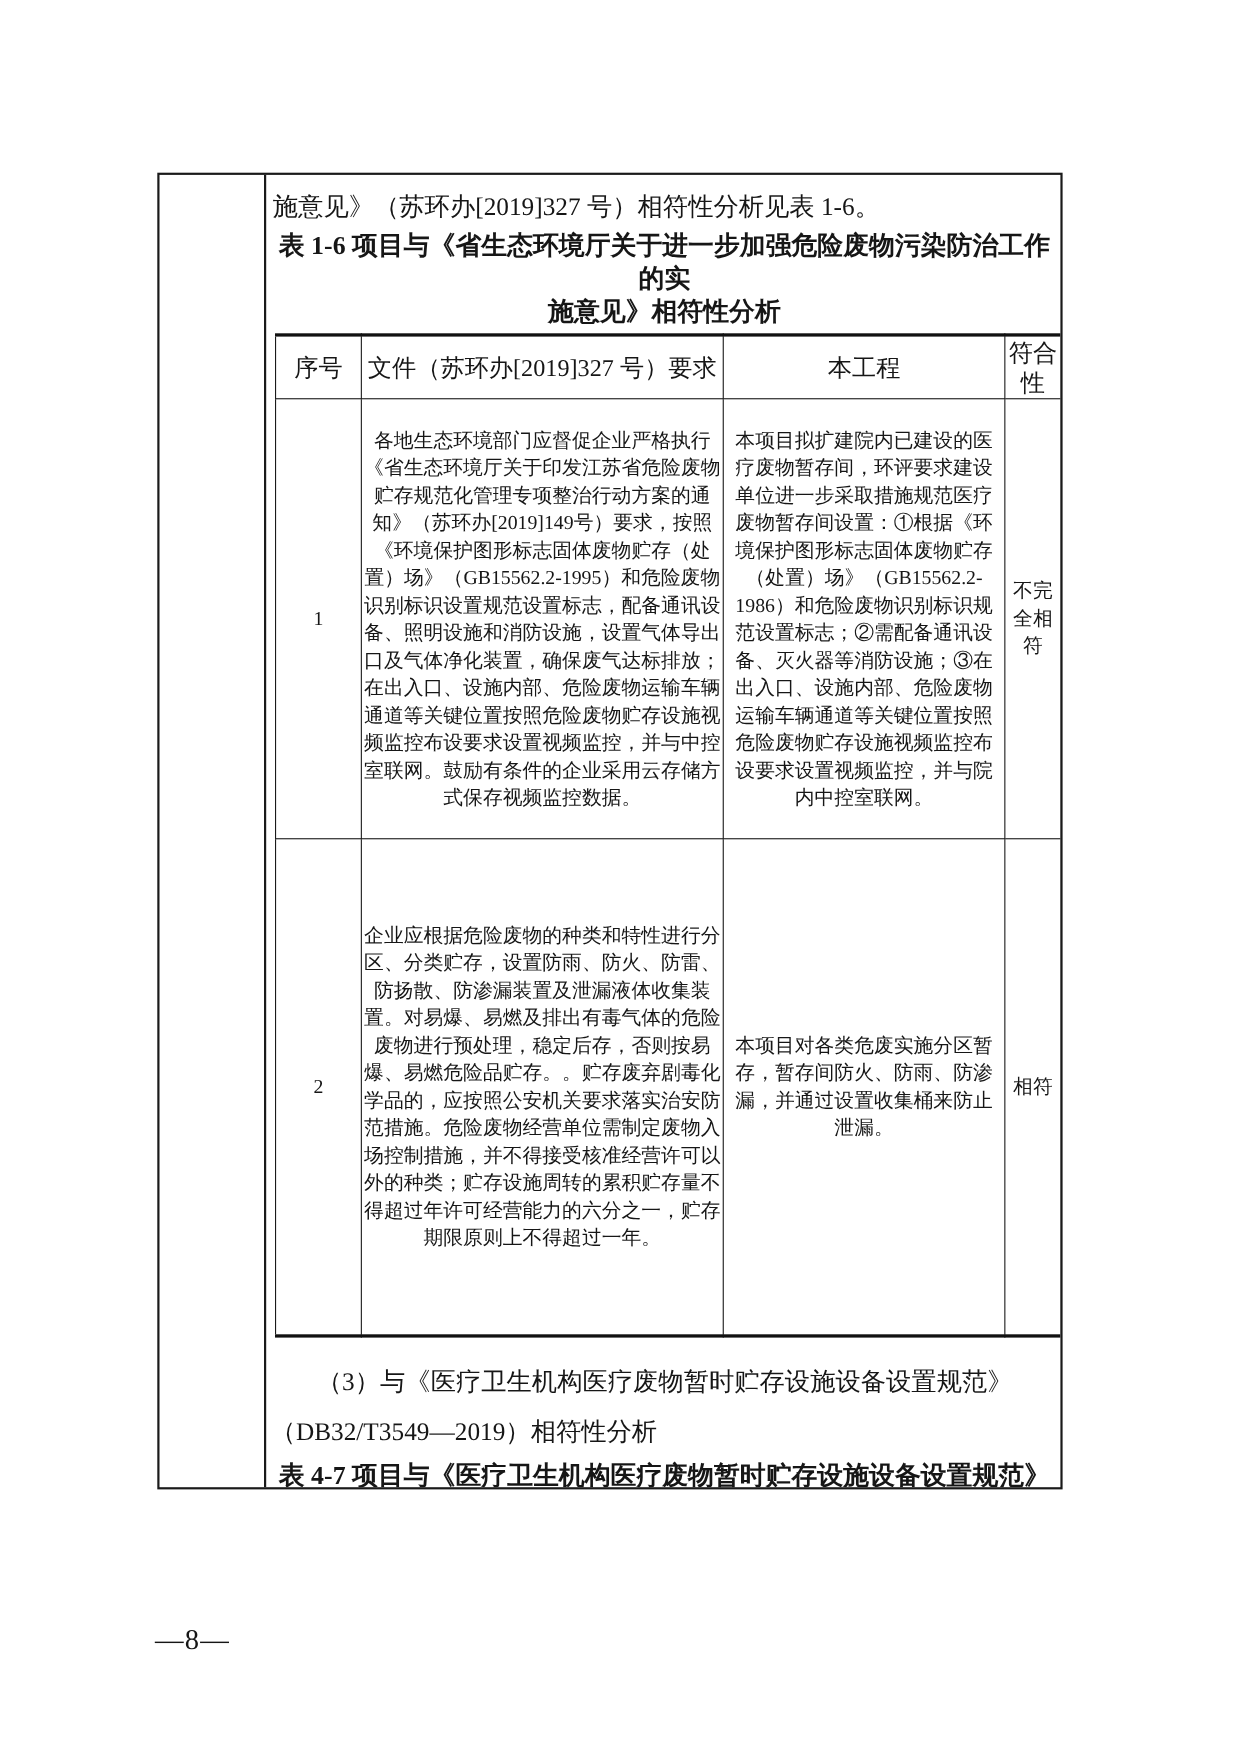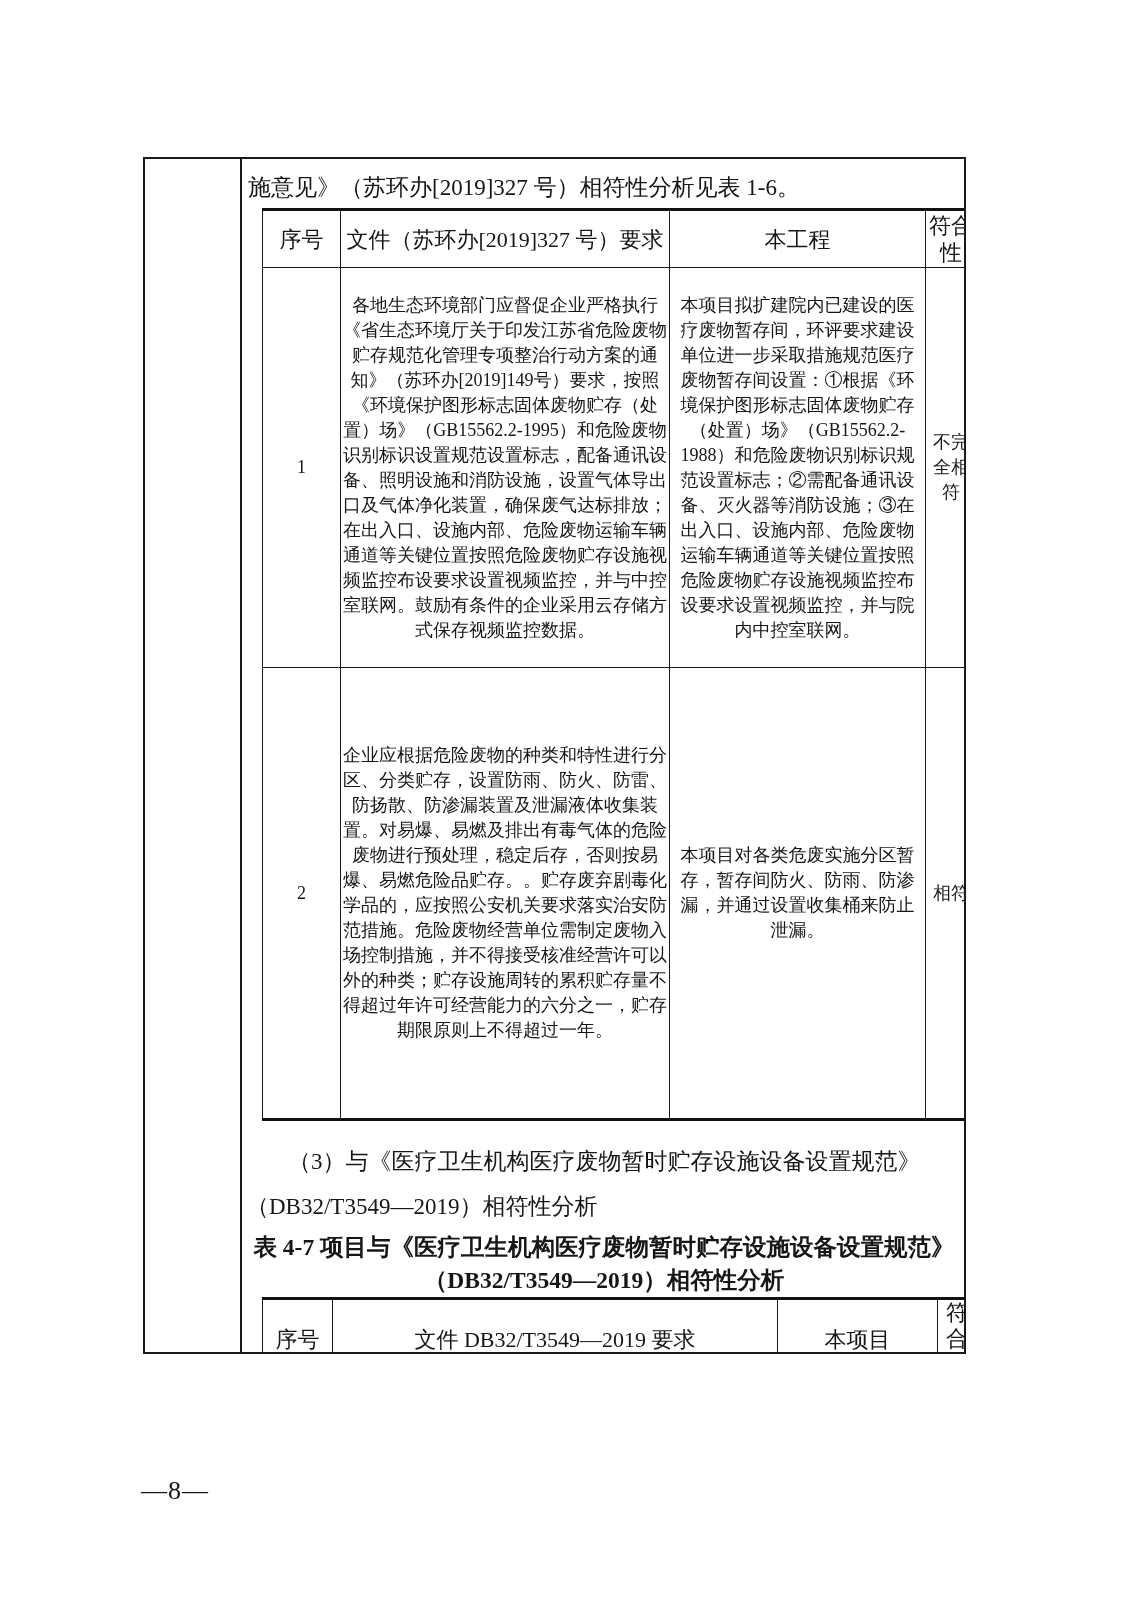--- a/index.html
+++ b/index.html
@@ -22,21 +22,21 @@
   .content-col {
     flex: 1; display: flex; flex-direction: column;
     padding: 0 2px 0 4px; overflow: hidden;
   }
   .intro { margin: 13px 0 0 2px; font-size: 23px; line-height: 32px; }
   .tbl-title {
     margin-top: 5px; font-weight: bold; font-size: 23.5px;
     line-height: 30px; text-align: center;
   }
   .t17-title { margin-top: 8px; line-height: 33px; }
-  table { border-collapse: collapse; table-layout: fixed; width: 714px; margin-left: 16px; }
+  table { border-collapse: collapse; table-layout: fixed; width: 714px; margin-left: 4px; }
   td {
     border: 1px solid #1a1a1a; text-align: center; vertical-align: middle;
     font-size: 18px; line-height: 25px; padding: 1px 2px; overflow: hidden;
     overflow-wrap: break-word;
   }
   .t16 { margin-top: 4px; border-top: 3px solid #111; border-bottom: 3px solid #111; }
   .t16 .hdr td { font-size: 22px; line-height: 27px; height: 53px; }
   .t16 .r1 td { height: 400px; }
   .t16 .r2 td { height: 452px; }
   .t16 td.comp { padding: 1px 1px; }
@@ -53,39 +53,43 @@
 </head>
 <body>
 
 <div class="page">
   <div class="doc-box">
     <div class="side-col"></div>
     <div class="content-col">
 
       <p class="intro">施意见》（苏环办[2019]327 号）相符性分析见表 1-6。</p>
 
+      <div class="tbl-title">
+        <div>表 1-6 项目与《省生态环境厅关于进一步加强危险废物污染防治工作的实</div>
+        <div>施意见》相符性分析</div>
+      </div>
 
       <table class="t16">
         <colgroup>
           <col style="width:78px">
             <col style="width:329px">
             <col style="width:256px">
             <col style="width:51px">
         </colgroup>
         <tbody>
           <tr class="hdr">
             <td>序号</td>
             <td>文件（苏环办[2019]327 号）要求</td>
             <td>本工程</td>
             <td class="comp">符合性</td>
           </tr>
           <tr class="r1">
             <td>1</td>
             <td>各地生态环境部门应督促企业严格执行《省生态环境厅关于印发江苏省危险废物贮存规范化管理专项整治行动方案的通知》（苏环办[2019]149号）要求，按照《环境保护图形标志固体废物贮存（处置）场》（GB15562.2-1995）和危险废物识别标识设置规范设置标志，配备通讯设备、照明设施和消防设施，设置气体导出口及气体净化装置，确保废气达标排放；在出入口、设施内部、危险废物运输车辆通道等关键位置按照危险废物贮存设施视频监控布设要求设置视频监控，并与中控室联网。鼓励有条件的企业采用云存储方式保存视频监控数据。</td>
-            <td>本项目拟扩建院内已建设的医疗废物暂存间，环评要求建设单位进一步采取措施规范医疗废物暂存间设置：①根据《环境保护图形标志固体废物贮存（处置）场》（GB15562.2-1988）和危险废物识别标识规范设置标志；②需配备通讯设备、灭火器等消防设施；③在出入口、设施内部、危险废物运输车辆通道等关键位置按照危险废物贮存设施视频监控布设要求设置视频监控，并与院内中控室联网。</td>
+            <td>本项目拟扩建院内已建设的医疗废物暂存间，环评要求建设单位进一步采取措施规范医疗废物暂存间设置：①根据《环境保护图形标志固体废物贮存（处置）场》（GB15562.2-1986）和危险废物识别标识规范设置标志；②需配备通讯设备、灭火器等消防设施；③在出入口、设施内部、危险废物运输车辆通道等关键位置按照危险废物贮存设施视频监控布设要求设置视频监控，并与院内中控室联网。</td>
             <td class="comp">不完全相符</td>
           </tr>
           <tr class="r2">
             <td>2</td>
             <td>企业应根据危险废物的种类和特性进行分区、分类贮存，设置防雨、防火、防雷、防扬散、防渗漏装置及泄漏液体收集装置。对易爆、易燃及排出有毒气体的危险废物进行预处理，稳定后存，否则按易爆、易燃危险品贮存。。贮存废弃剧毒化学品的，应按照公安机关要求落实治安防范措施。危险废物经营单位需制定废物入场控制措施，并不得接受核准经营许可以外的种类；贮存设施周转的累积贮存量不得超过年许可经营能力的六分之一，贮存期限原则上不得超过一年。</td>
             <td>本项目对各类危废实施分区暂存，暂存间防火、防雨、防渗漏，并通过设置收集桶来防止泄漏。</td>
             <td class="comp">相符</td>
           </tr>
         </tbody>
       </table>

